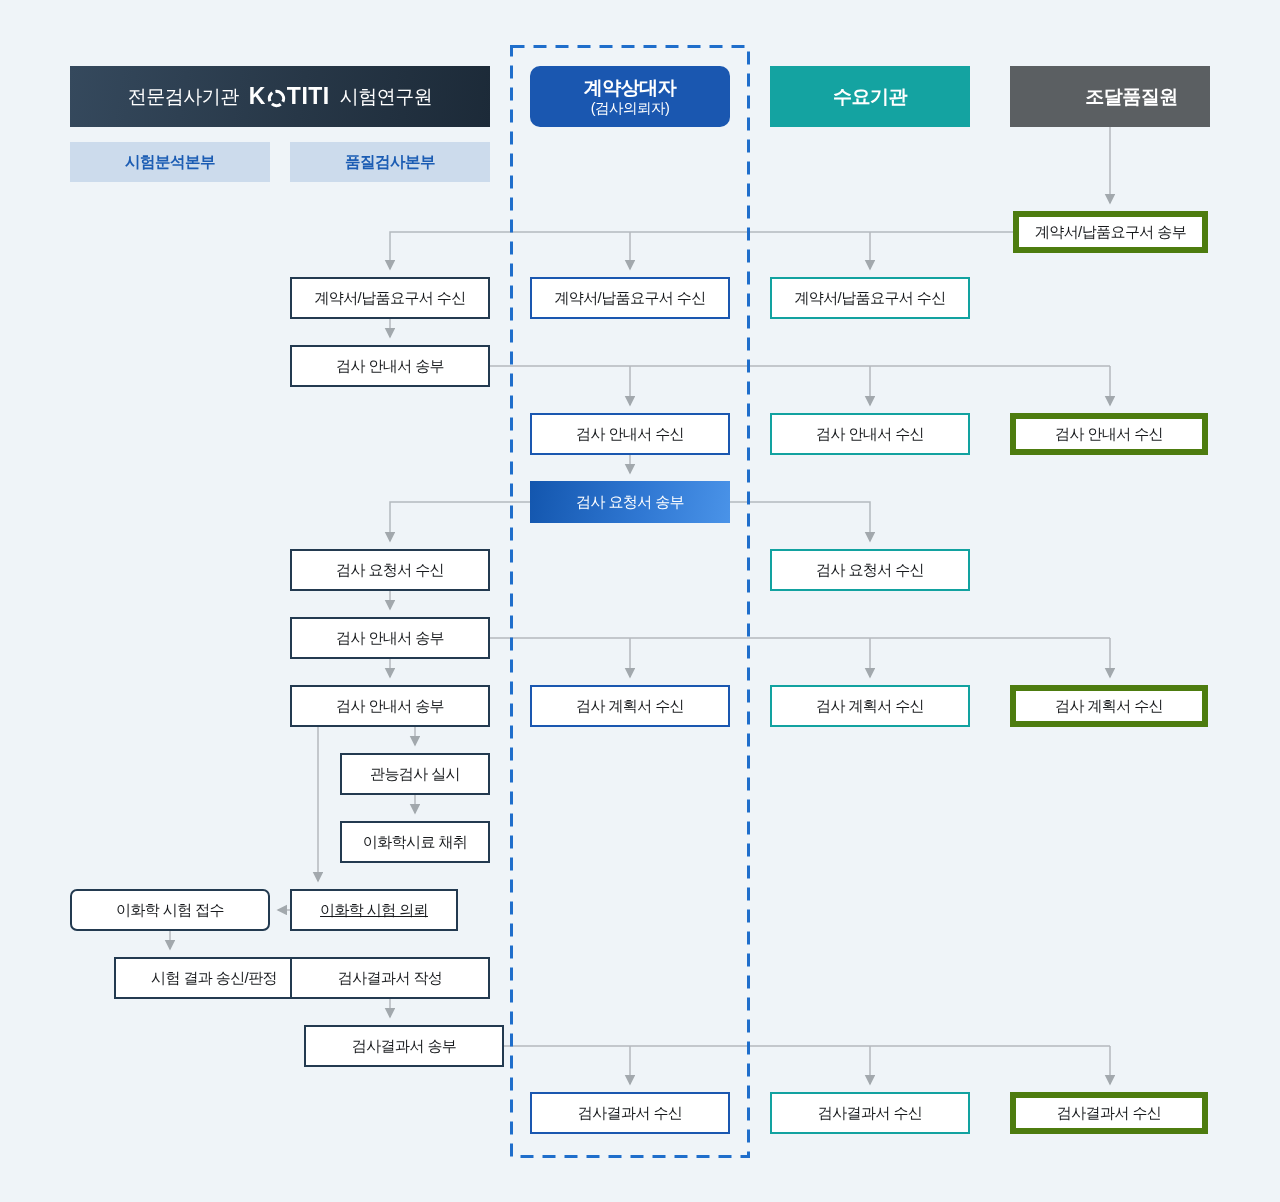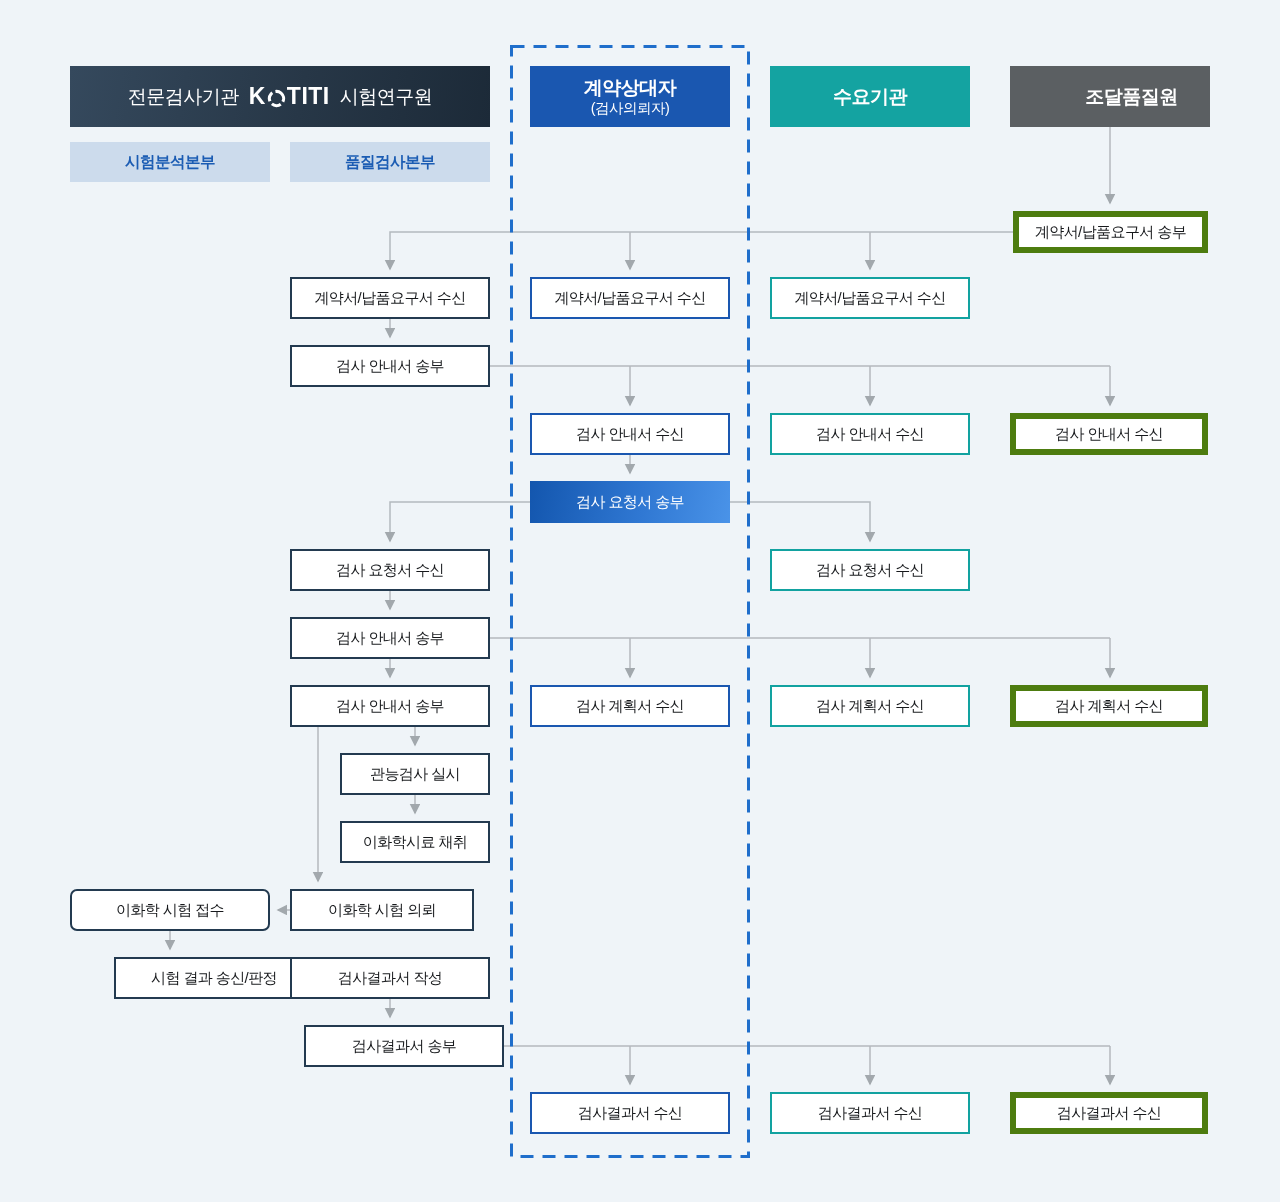--- a/index.html
+++ b/index.html
@@ -9,21 +9,21 @@
   }
   svg.wires { position:absolute; left:0; top:0; width:1280px; height:1202px; }
 
   
   .hdr {
     position:absolute; height:61px; display:flex; align-items:center; justify-content:center;
     color:#ffffff; font-size:19px; font-weight:bold; letter-spacing:-0.5px;
   }
   .hdr-kotiti { left:70px; top:66px; width:420px;
     background:linear-gradient(100deg,#35495d 0%,#273747 55%,#1c2a38 100%); gap:10px; }
-  .hdr-contractor { left:530px; top:66px; width:200px; background:#1a57b0; flex-direction:column; line-height:1.25; }
+  .hdr-contractor { left:530px; top:66px; width:200px; background:#1a57b0; flex-direction:column; line-height:1.25;border-radius:10px; }
   .hdr-contractor .sub { font-size:14.5px; font-weight:normal; }
   .hdr-demand { left:770px; top:66px; width:200px; background:#14a3a1; }
   .hdr-quality { left:1010px; top:66px; width:200px; background:#5b5f62;padding-left:43px; }
 
   .kotiti-logo { display:inline-flex; align-items:center; font-size:23px; font-weight:bold; letter-spacing:0.5px; }
   .kotiti-logo .o-icon { display:inline-block; width:19px; height:19px; margin:0 1px; }
   .hdr-kotiti .txt { font-size:19px; }
 
   
   .subhdr {
@@ -158,21 +158,21 @@
 
   <div class="box v-navy" style="left:290px; top:685px; width:200px;">검사 안내서 송부</div>
   <div class="box v-blue" style="left:530px; top:685px; width:200px;">검사 계획서 수신</div>
   <div class="box v-teal" style="left:770px; top:685px; width:200px;">검사 계획서 수신</div>
   <div class="box v-gray" style="left:1010px; top:685px; width:198px;">검사 계획서 수신</div>
 
   <div class="box v-navy" style="left:340px; top:753px; width:150px;">관능검사 실시</div>
   <div class="box v-navy" style="left:340px; top:821px; width:150px;">이화학시료 채취</div>
 
   <div class="box v-navy" style="left:70px; top:889px; width:200px;border-radius:7px;">이화학 시험 접수</div>
-  <div class="box v-navy" style="left:290px; top:889px; width:184px;">이화학 시험 의뢰</div>
+  <div class="box v-navy" style="left:290px; top:889px; width:168px;text-decoration:underline;">이화학 시험 의뢰</div>
 
   <div class="box v-navy" style="left:70px; top:957px; width:200px;margin-left:44px;">시험 결과 송신/판정</div>
   <div class="box v-navy" style="left:290px; top:957px; width:200px;">검사결과서 작성</div>
 
   <div class="box v-navy" style="left:304px; top:1025px; width:200px;">검사결과서 송부</div>
 
   <div class="box v-blue" style="left:530px; top:1092px; width:200px;">검사결과서 수신</div>
   <div class="box v-teal" style="left:770px; top:1092px; width:200px;">검사결과서 수신</div>
   <div class="box v-gray" style="left:1010px; top:1092px; width:198px;">검사결과서 수신</div>
 

